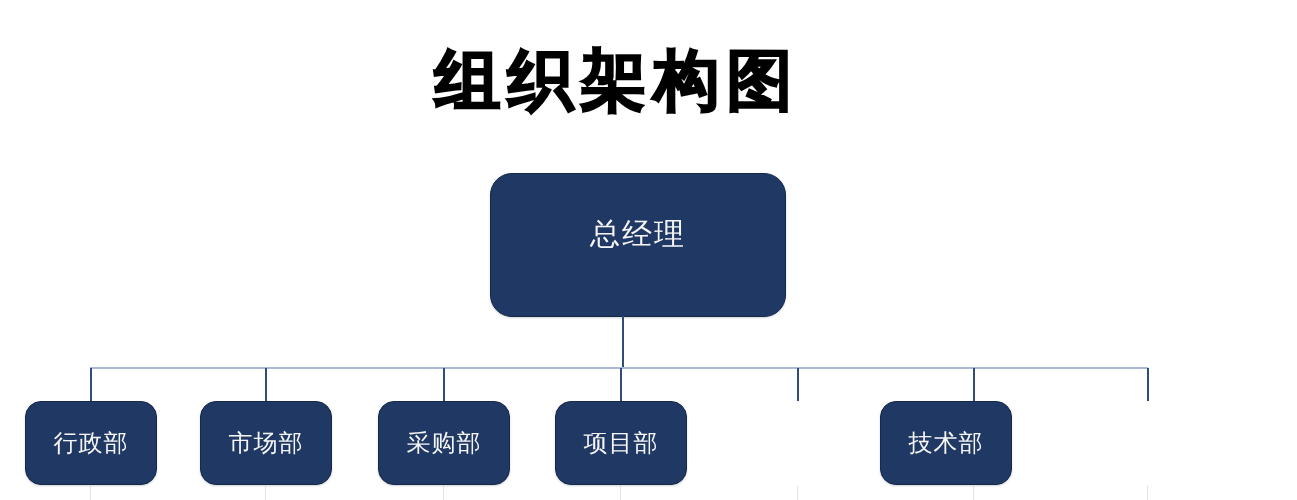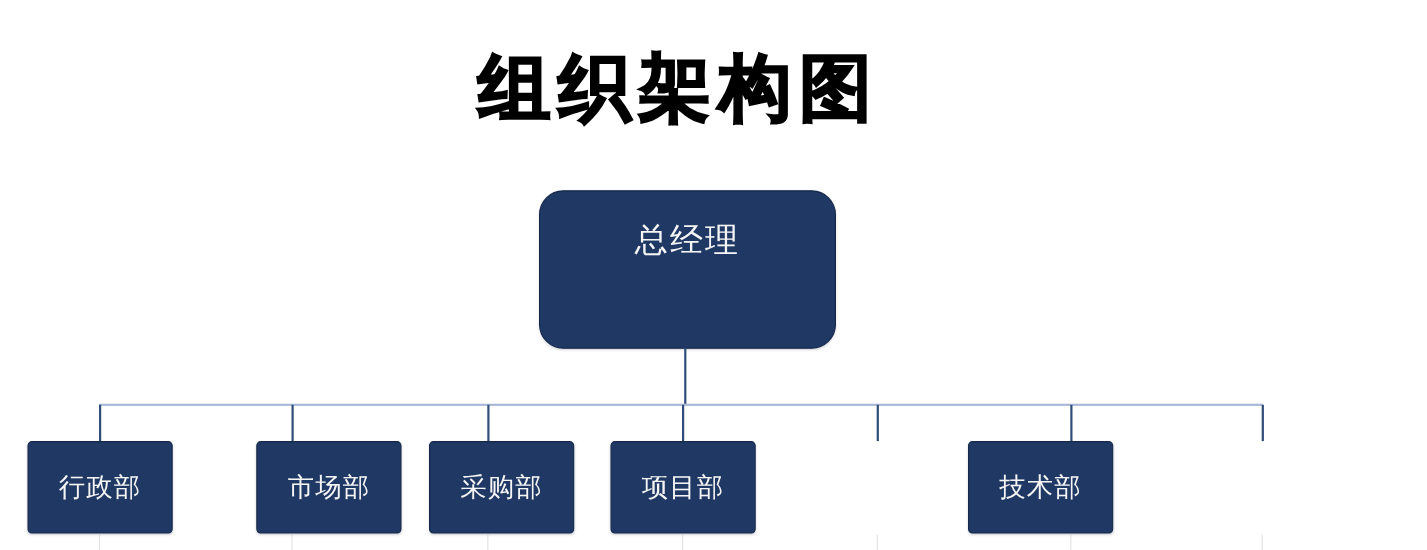--- a/index.html
+++ b/index.html
@@ -37,45 +37,45 @@
     background: var(--node-fill, #1f3864);
     border: 1.5px solid var(--node-border, #16294a);
     box-sizing: border-box;
     box-shadow: 0 1px 2px rgba(70,80,100,0.25);
     color: var(--node-text, #f5f5f5);
     text-align: center;
   }
   .node-root {
     left: 490px;
     top: 173px;
-    width: 270px;
+    width: 296px;
     height: 144px;
     border-radius: 22px;
-    padding-top: 24px;
+    padding-top: 40px;
   }
   .node-root .node-label {
     font-size: 30px;
     letter-spacing: 2px;
   }
   .node-child {
     top: 401px;
     width: 132px;
     height: 84px;
-    border-radius: 4px;
+    border-radius: 16px;
     display: flex;
     align-items: center;
     justify-content: center;
   }
   .node-child .node-label {
     font-size: 24px;
     letter-spacing: 1px;
   }
   .c1 { left: 25px; }
-  .c2 { left: 200px; margin-left: 33px; }
-  .c3 { left: 390px; }
+  .c2 { left: 200px; }
+  .c3 { left: 378px; }
   .c4 { left: 555px; }
   .c5 { left: 732px; }
   .c6 { left: 880px; }
   .c7 { left: 1082px; }
 
   
   .conn { position: absolute; }
   .conn-v {
     width: 1.5px;
     background: var(--connector-vertical, #2e4d7b);

